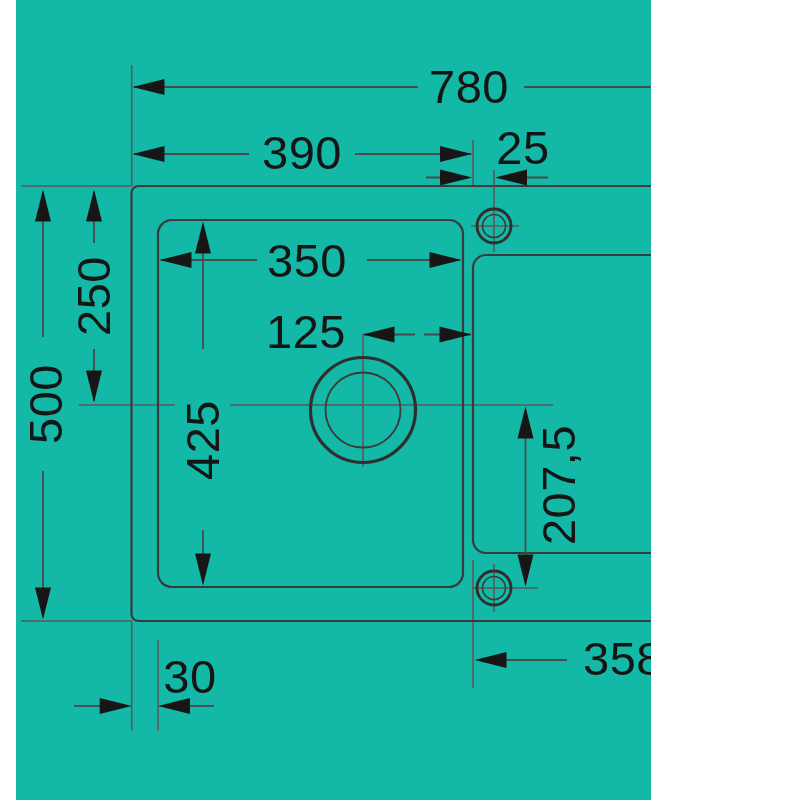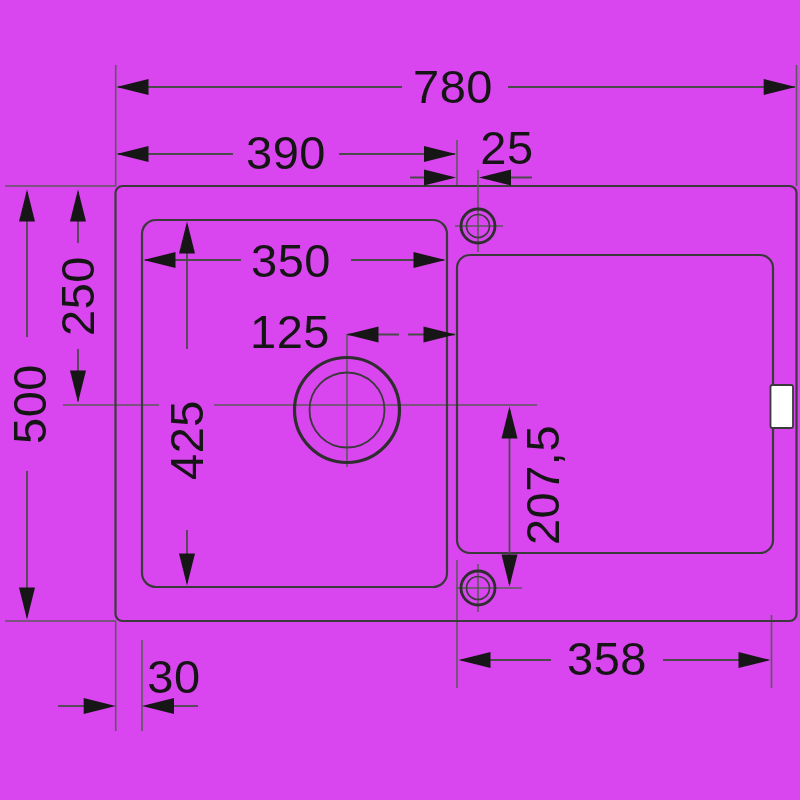--- a/index.html
+++ b/index.html
@@ -1,25 +1,26 @@
 <!DOCTYPE html>
 <html><head>
 <meta charset="utf-8">
 <style>
   html, body {
     margin: 0;
     padding: 0;
     background: #ffffff;
   }
   .stage {
-    width: 800px;
+    width: 635px;
     height: 800px;
-    background: #d946ef;
+    background: #14b8a6;
     position: relative;
     overflow: hidden;
+    margin-left: 16px;
   }
   svg { display: block; }
   .outline {
     fill: none;
     stroke: #3a3a3a;
     stroke-width: 2.2;
     stroke-linejoin: round;
   }
   .thin {
     fill: none;

